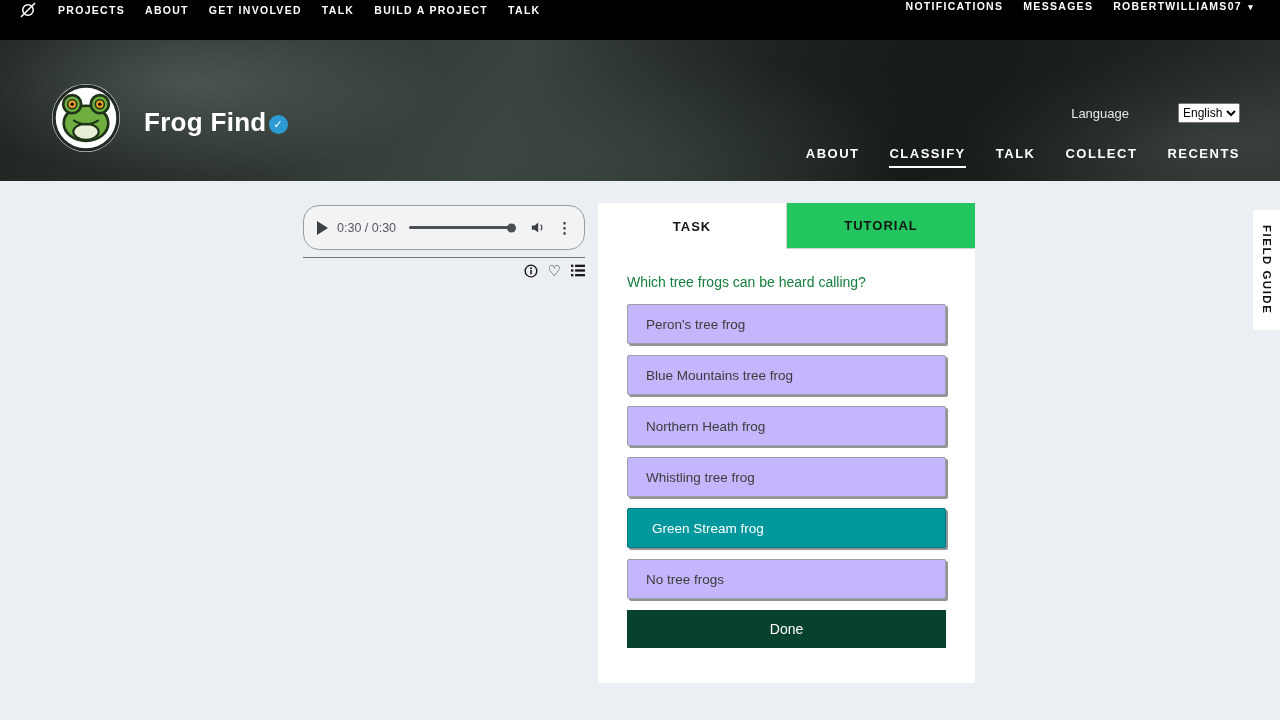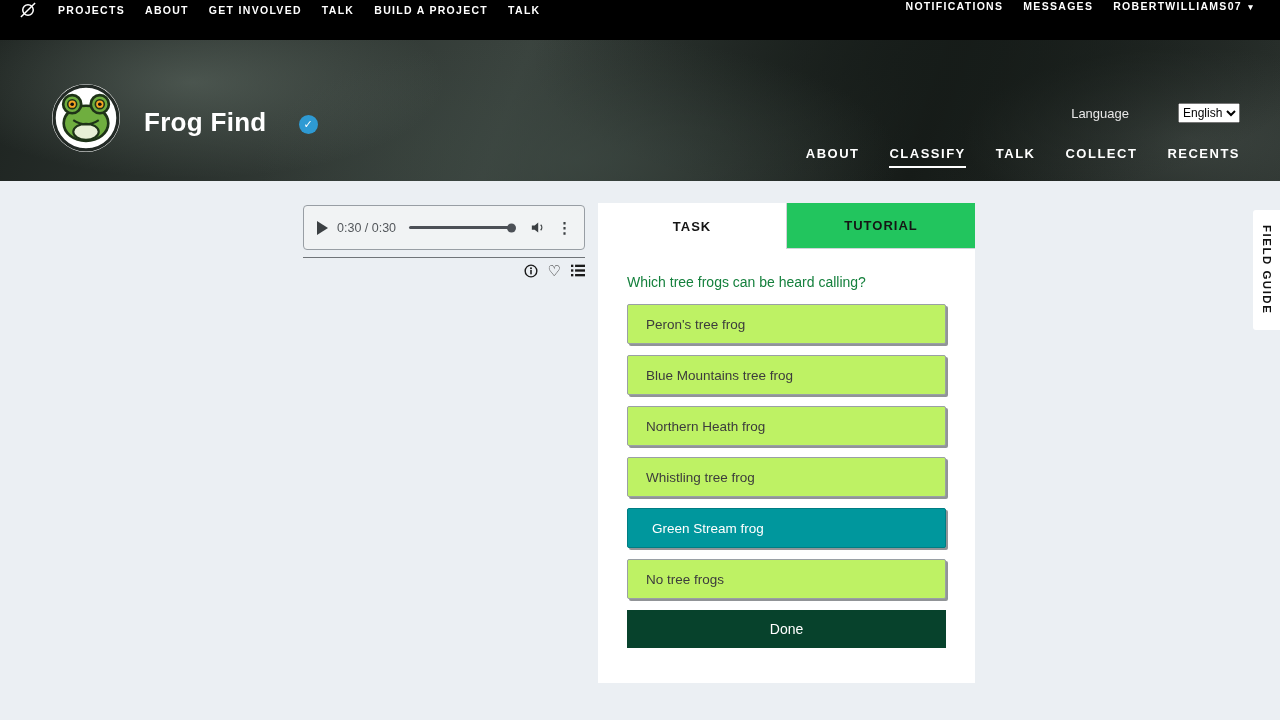--- a/index.html
+++ b/index.html
@@ -19,35 +19,35 @@
   
   .hero { position:absolute; top:40px; left:0; right:0; height:141px; overflow:hidden;
     background:
       radial-gradient(ellipse 420px 160px at 15% 30%, rgba(125,140,130,0.40), transparent 60%),
       radial-gradient(ellipse 520px 200px at 45% 85%, rgba(62,74,68,0.65), transparent 62%),
       radial-gradient(ellipse 600px 220px at 72% 15%, rgba(22,28,25,0.85), transparent 65%),
       radial-gradient(ellipse 380px 150px at 93% 70%, rgba(95,105,100,0.35), transparent 60%),
       linear-gradient(110deg, #1e2421, #3a433e 40%, #161b18 72%, #2b322e); }
   .hero-brand { position:absolute; left:52px; top:44px; display:flex; align-items:center; gap:24px; }
   .avatar { width:68px; height:68px; border-radius:50%; background:#fff; display:block; cursor:pointer; }
-  .hero-title-row { display:flex; align-items:center; gap:32px;margin-top:8px; }
+  .hero-title-row { display:flex; align-items:center; gap:2px;margin-top:8px; }
   .hero-title { font-size:26px; font-weight:bold; color:#fff; letter-spacing:0.3px; }
   .badge { width:19px; height:19px; border-radius:50%; background:#2e9ad3; color:#fff;
     font-size:11px; display:flex; align-items:center; justify-content:center; margin-top:4px; }
   .lang-row { position:absolute; top:63px; right:40px; display:flex; align-items:center; gap:17px;
     color:#e8e8e8; font-size:13px; }
   .lang-select { font-size:12px; font-family:inherit; height:20px;margin-left:32px; }
   .hero-nav { position:absolute; right:40px; top:106px; display:flex; gap:30px; align-items:center; }
   .hero-nav a { color:#fff; font-size:13px; font-weight:bold; letter-spacing:1.5px;
     text-decoration:none; padding-bottom:5px; border-bottom:2px solid transparent; white-space:nowrap; }
   .hero-nav a.active { border-bottom-color:#fff; }
 
   
   .player-wrap { position:absolute; left:303px; top:205px; width:282px; }
-  .audio-player { height:45px; background:#f1f3f4; border:1px solid #989ea4; border-radius:4px;
+  .audio-player { height:45px; background:#f1f3f4; border:1px solid #989ea4; border-radius:16px;
     display:flex; align-items:center; padding:0 10px 0 12px; gap:9px; }
   .play-btn { display:flex; align-items:center; cursor:pointer; }
   .time { font-size:12.5px; color:#54585c; white-space:nowrap; }
   .progress { flex:1; height:3px; background:#4c5056; border-radius:2px; position:relative;
     margin:0 6px 0 4px; cursor:pointer; }
   .progress-knob { position:absolute; right:-2px; top:50%; transform:translateY(-50%);
     width:9px; height:9px; background:#4c5056; border-radius:50%; }
   .vol-btn { display:flex; align-items:center; cursor:pointer; }
   .kebab { font-size:15px; color:#3c4043; font-weight:bold; cursor:pointer; padding:0 2px; line-height:1; }
   .player-divider { border-top:1px solid #6f7478; margin-top:7px; }
@@ -56,21 +56,21 @@
   .heart-glyph { font-size:15px; line-height:1; color:#1a1a1a; }
 
   
   .task-panel { position:absolute; left:598px; top:203px; width:377px; height:480px; background:#fff; }
   .tabs { display:flex; height:46px; }
   .tab { flex:1; display:flex; align-items:center; justify-content:center; font-size:13px;
     font-weight:bold; letter-spacing:1px; color:#151515; cursor:pointer; }
   .tab-tutorial { background:#22c55e; border-left:1px solid #cfd4d8; border-bottom:1px solid #cfd4d8; }
   .panel-body { padding:0 29px; }
   .question { font-size:14px; color:#15803d; margin:25px 0 14px; }
-  .option-btn { display:block; width:100%; height:40px; margin-bottom:11px; background:#bef264;
+  .option-btn { display:block; width:100%; height:40px; margin-bottom:11px; background:#c4b5fd;
     border:1px solid #9aa0a5; border-radius:2px; box-shadow:2px 2px 0 rgba(55,61,66,0.55);
     font-size:13.5px; color:#3c3c3c; text-align:left; padding:0 18px; font-family:inherit; cursor:pointer; }
   .option-btn.selected { background:#00979d; color:#fff; border-color:#007d83;padding-left:24px; }
   .done-btn { display:block; width:100%; height:38px; margin-top:8px; background:#07422c; color:#fff;
     border:none; border-radius:0; font-size:14px; font-family:inherit; cursor:pointer; }
 
   
   .field-guide { position:absolute; right:0; top:210px; width:27px; height:120px; background:#fff;
     border-radius:3px 0 0 3px; display:flex; align-items:center; justify-content:center;
     writing-mode:vertical-rl; font-size:11.5px; font-weight:bold; letter-spacing:1.5px;

